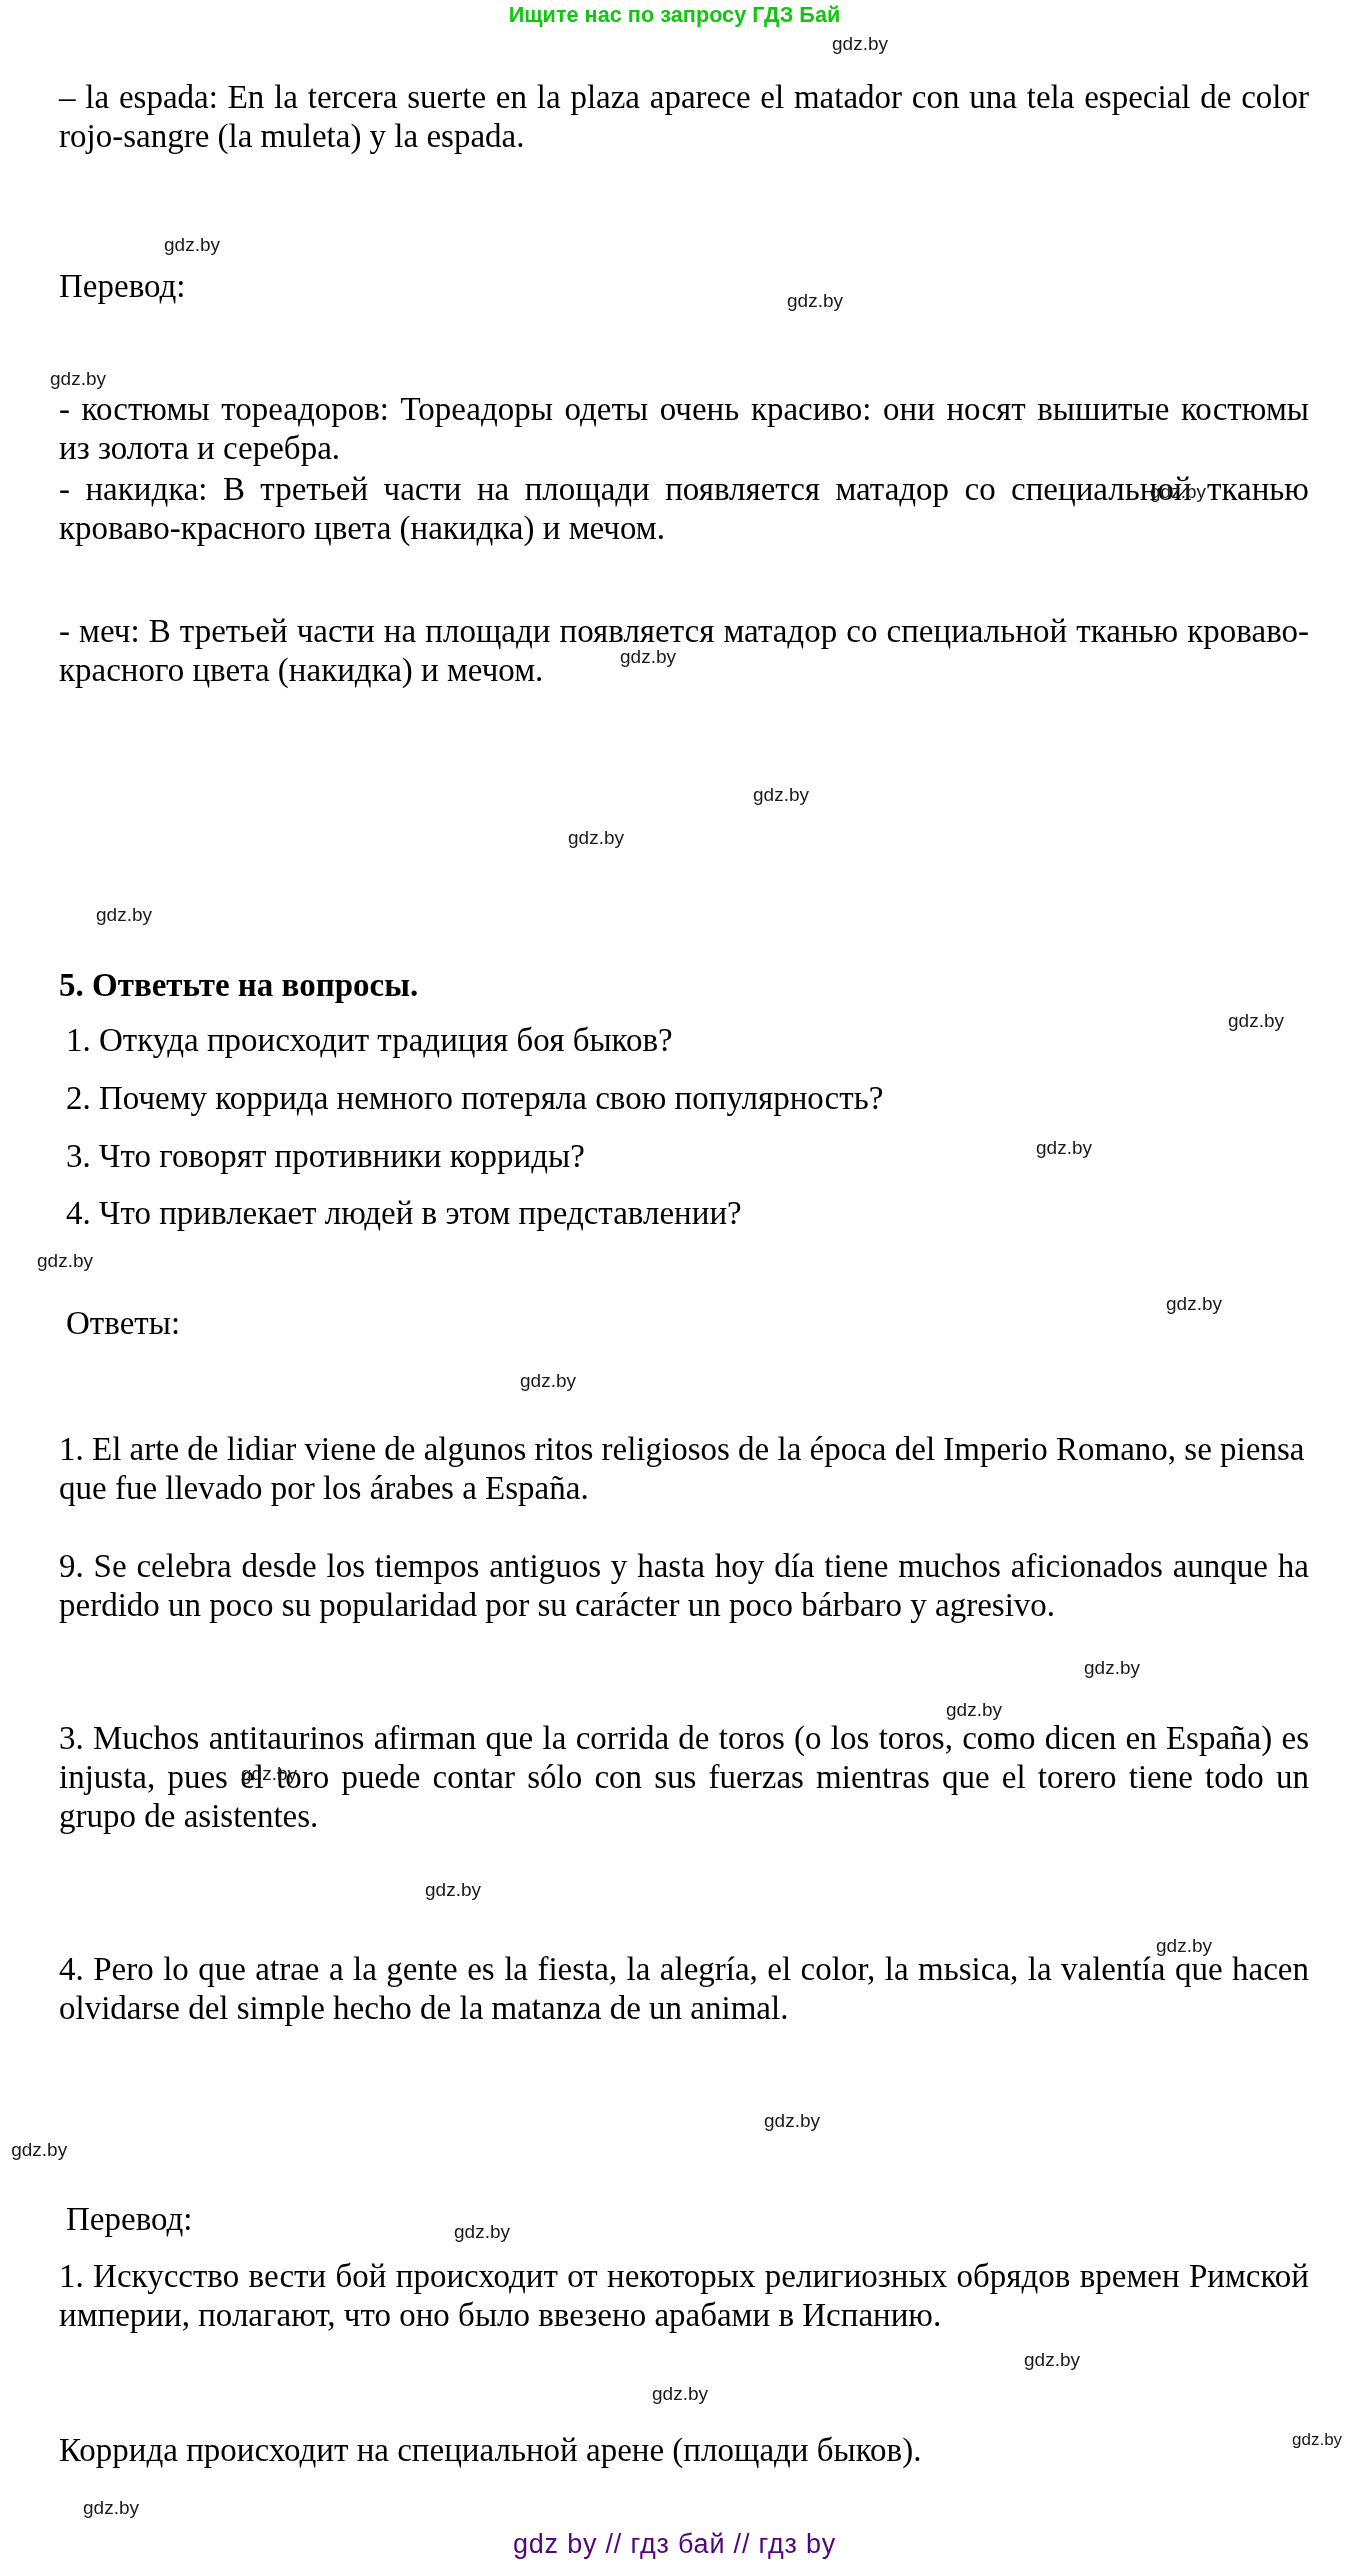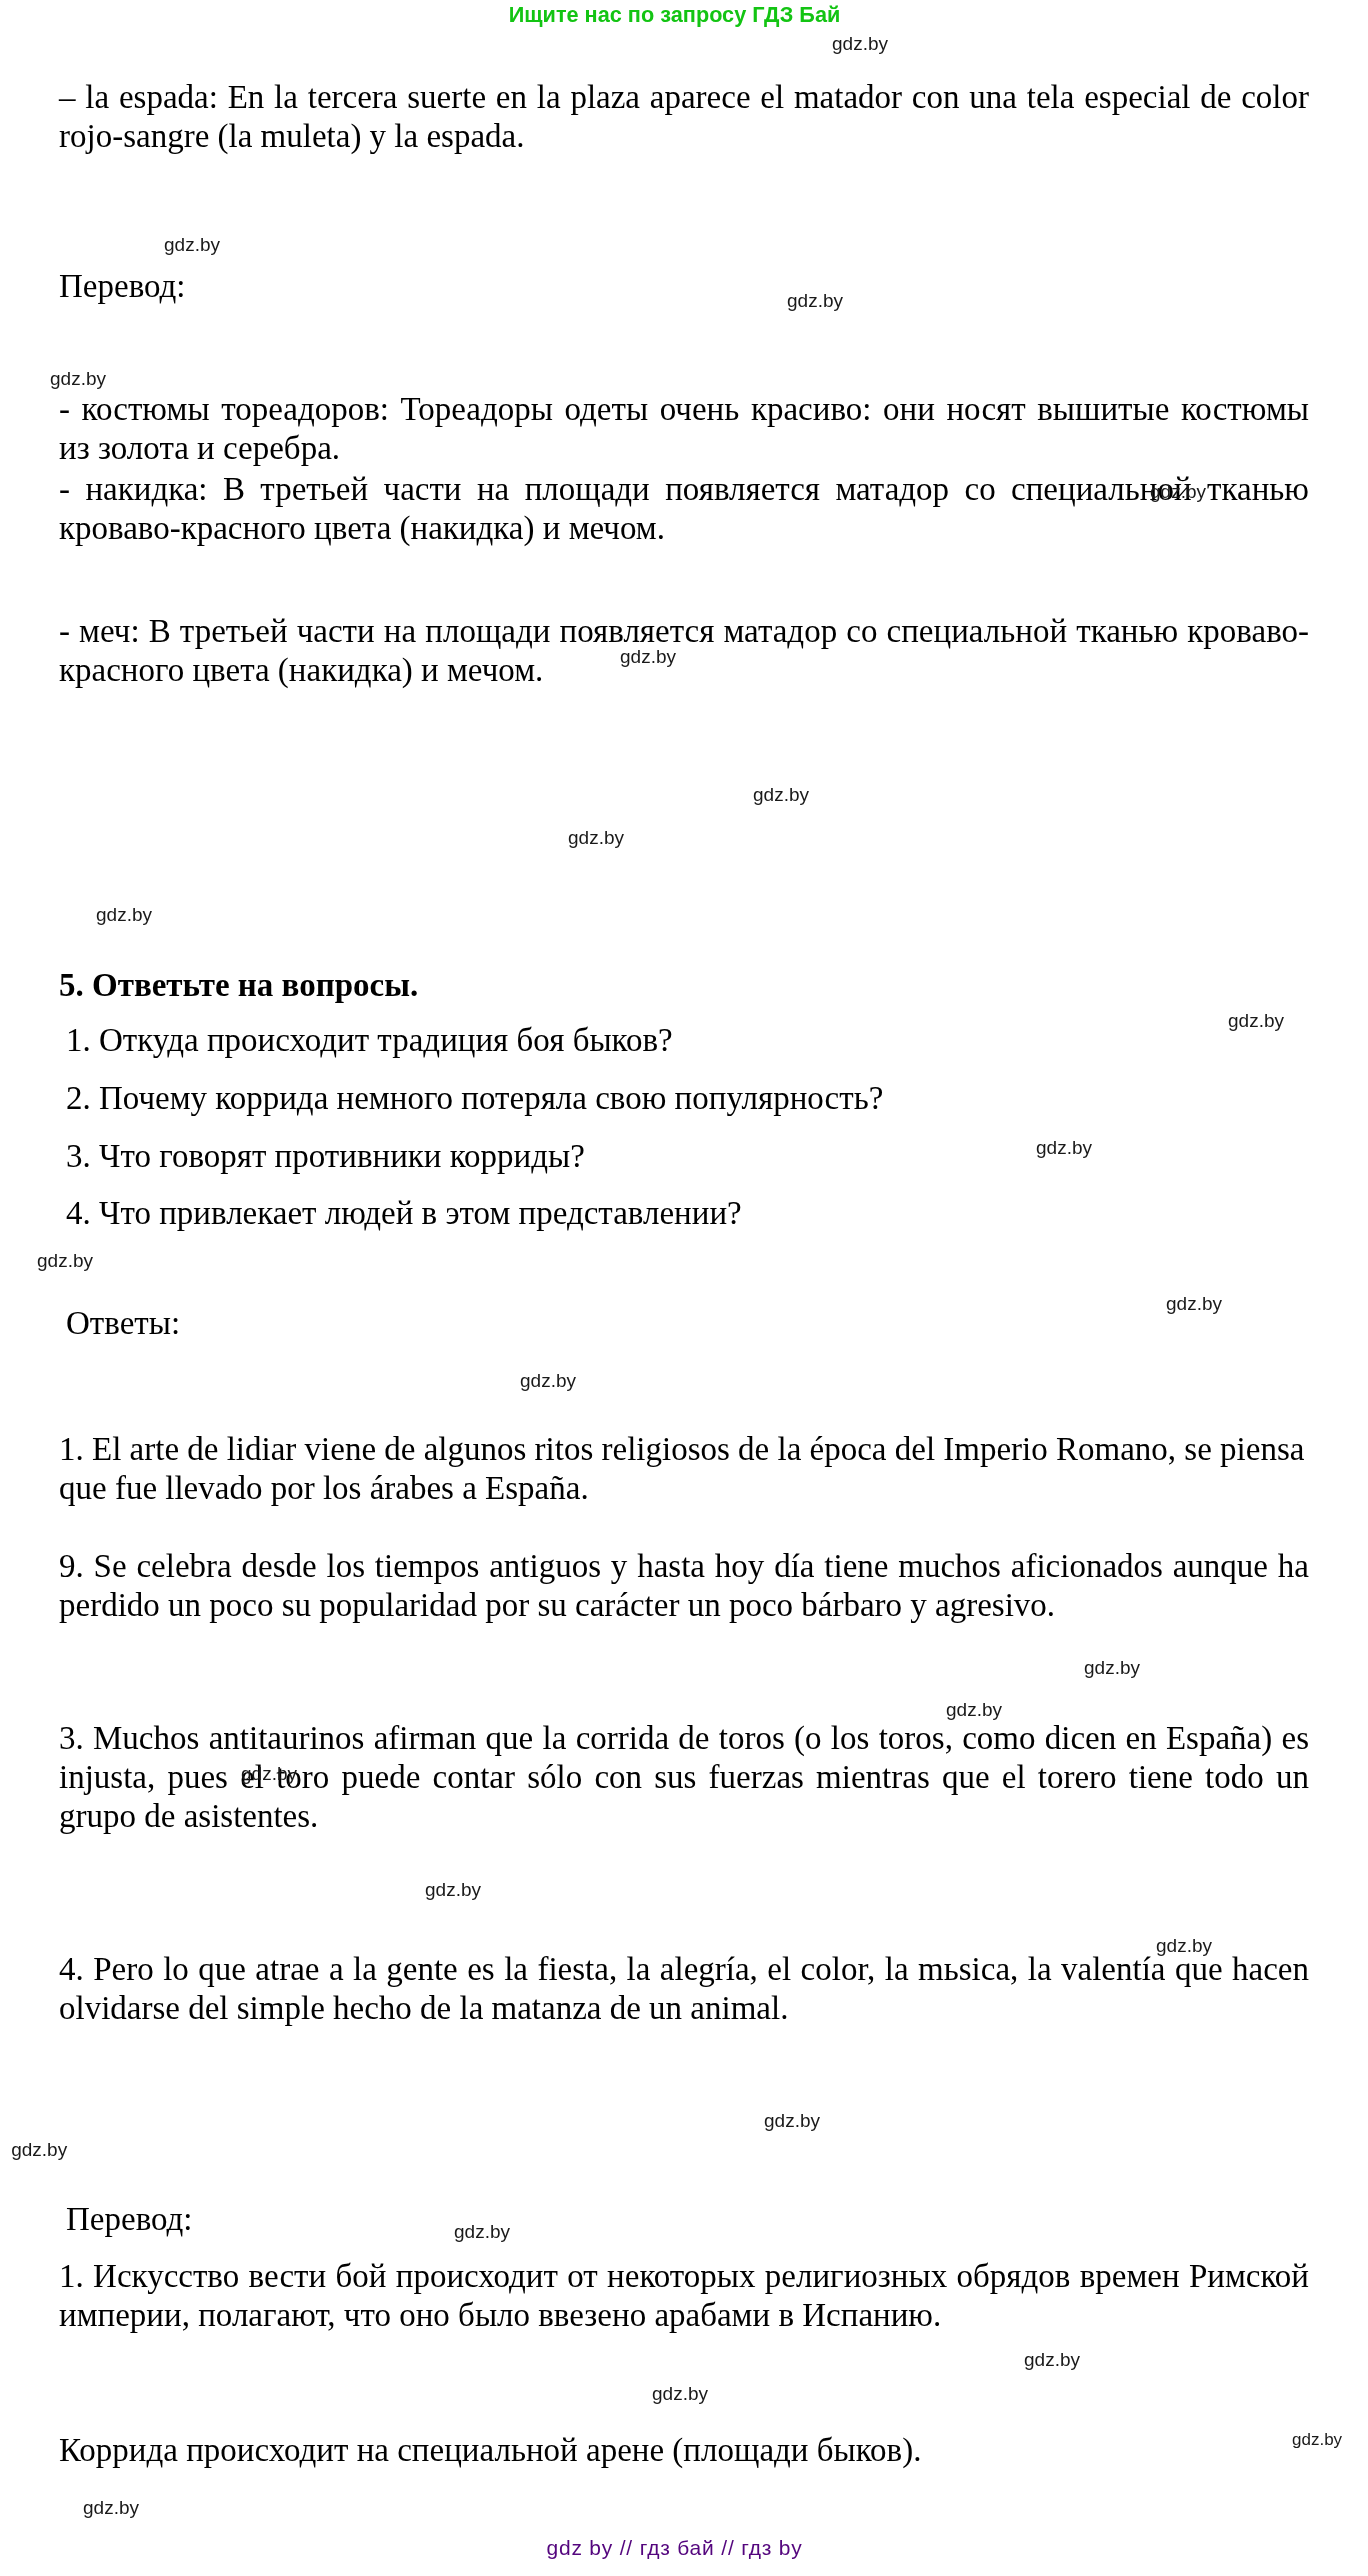--- a/index.html
+++ b/index.html
@@ -40,21 +40,21 @@
   }
 
   
   .footer {
     position: absolute;
     bottom: 16px;
     left: 0;
     width: 100%;
     text-align: center;
     font-family: "Liberation Sans", "DejaVu Sans", sans-serif;
-    font-size: 21px;
+    font-size: 27px;
     color: #54067e;
     letter-spacing: 0.8px;
     white-space: nowrap;
   }
 
   
   .wm {
     position: absolute;
     font-family: "Liberation Sans", "DejaVu Sans", sans-serif;
     color: #1a1a1a;

